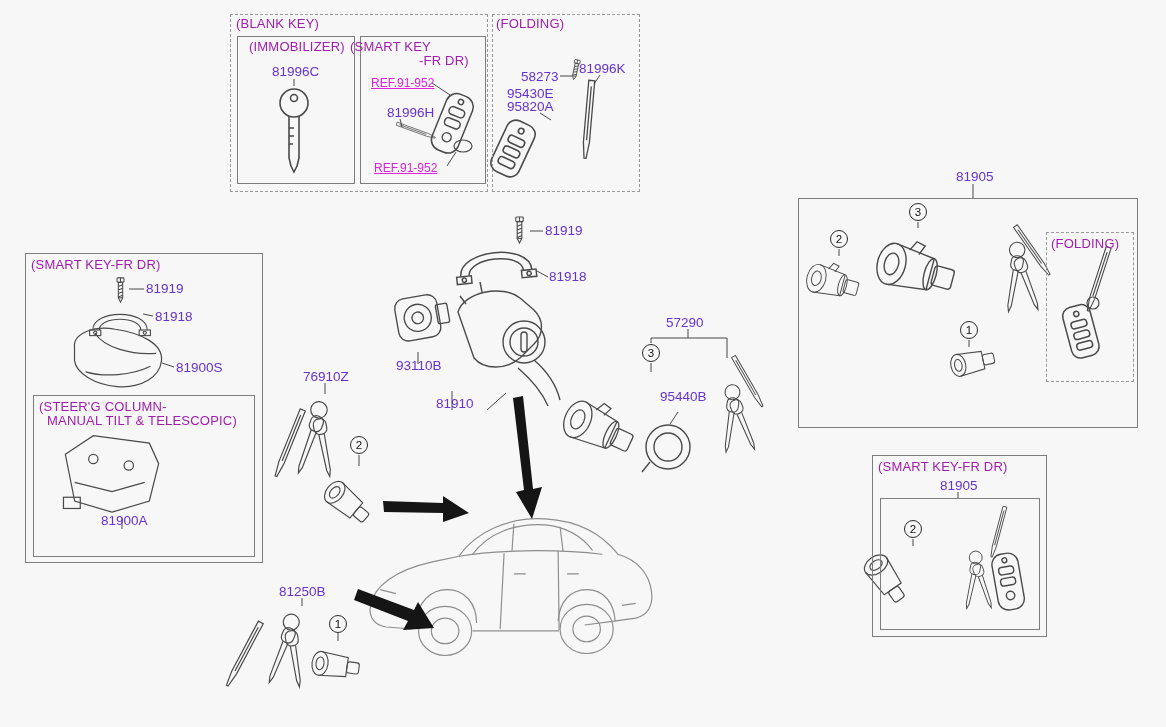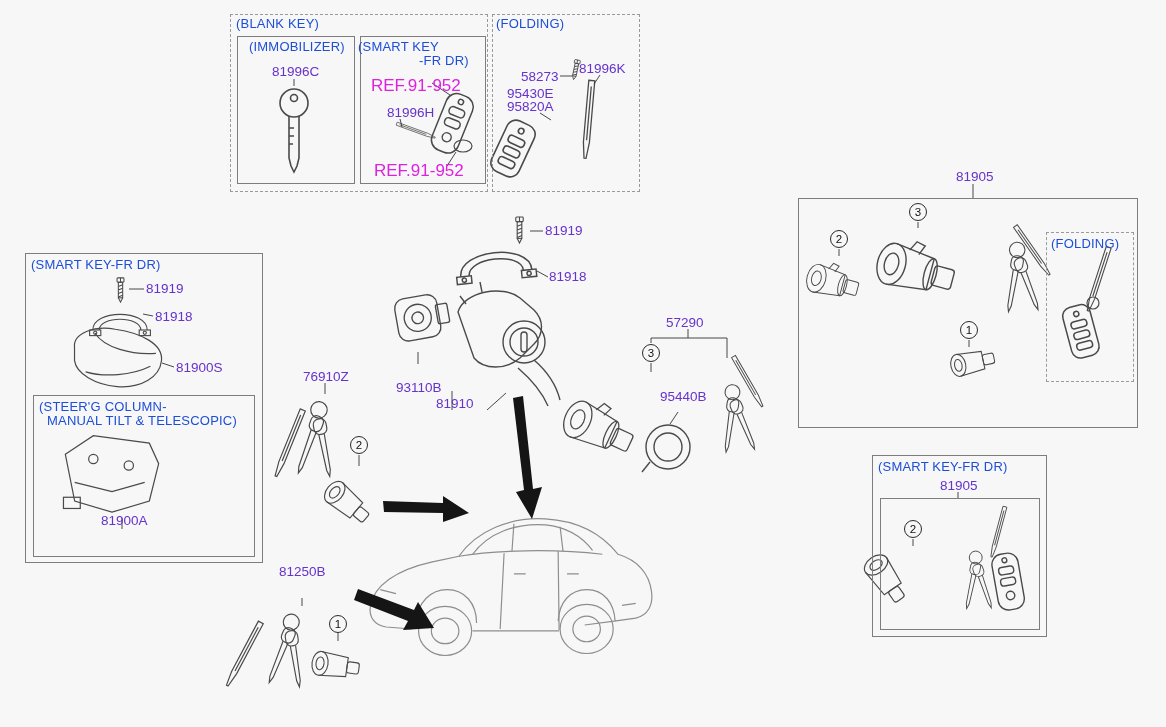--- a/index.html
+++ b/index.html
@@ -4,23 +4,23 @@
 <style>
   * { margin:0; padding:0; box-sizing:border-box; }
   html,body { background:#f6f6f6; }
   #stage {
     position:relative; width:1166px; height:727px;
     background:#f7f7f7; overflow:hidden;
     font-family:"Liberation Sans", sans-serif;
   }
   .box { position:absolute; border:1px solid #7d7d7d; background:transparent; }
   .box.dashed { border:1px dashed #9a9a9a; }
-  .txt { position:absolute; font-size:13px; color:#1d4ed8; white-space:nowrap; letter-spacing:0.2px; }
+  .txt { position:absolute; font-size:13px; color:#a21caf; white-space:nowrap; letter-spacing:0.2px; }
   .part { position:absolute; font-size:13.5px; color:var(--part-color,#6633cc); white-space:nowrap;text-align:right; }
-  .ref { position:absolute; font-size:17px; color:var(--ref-color,#dd22dd); white-space:nowrap; }
+  .ref { position:absolute; font-size:12px; color:var(--ref-color,#dd22dd); text-decoration:underline; white-space:nowrap; }
   .callout {
     position:absolute; width:18px; height:18px; border:1.4px solid #2a2a2a; border-radius:50%;
     display:flex; align-items:center; justify-content:center;
     font-size:11.5px; color:#111; background:transparent;
   }
   svg.overlay { position:absolute; left:0; top:0; }
 </style>
 </head>
 <body>
 
@@ -266,21 +266,21 @@
   <div class="box" style="left:798px;top:198px;width:340px;height:230px"></div>
   <div class="box dashed" style="left:1046px;top:232px;width:88px;height:150px"></div>
   <div class="box" style="left:25px;top:253px;width:238px;height:310px"></div>
   <div class="box" style="left:33px;top:395px;width:222px;height:162px"></div>
   <div class="box" style="left:872px;top:455px;width:175px;height:182px"></div>
   <div class="box" style="left:880px;top:498px;width:160px;height:132px"></div>
 
   <div class="txt" style="left:236px;top:16px">(BLANK KEY)</div>
   <div class="txt" style="left:249px;top:39px">(IMMOBILIZER)</div>
   <div class="part" style="left:272px;top:64px">81996C</div>
-  <div class="txt" style="left:358px;top:39px">(SMART KEY</div>
+  <div class="txt" style="left:350px;top:39px">(SMART KEY</div>
   <div class="txt" style="left:419px;top:53px">-FR DR)</div>
   <div class="ref" style="left:371px;top:76px">REF.91-952</div>
   <div class="part" style="left:387px;top:105px">81996H</div>
   <div class="ref" style="left:374px;top:161px">REF.91-952</div>
 
   <div class="txt" style="left:496px;top:16px">(FOLDING)</div>
   <div class="part" style="left:521px;top:69px">58273</div>
   <div class="part" style="left:579px;top:61px">81996K</div>
   <div class="part" style="left:507px;top:86px">95430E</div>
   <div class="part" style="left:507px;top:99px">95820A</div>
@@ -291,26 +291,26 @@
   <div class="txt" style="left:31px;top:257px">(SMART KEY-FR DR)</div>
   <div class="part" style="left:146px;top:281px">81919</div>
   <div class="part" style="left:155px;top:309px">81918</div>
   <div class="part" style="left:176px;top:360px">81900S</div>
   <div class="txt" style="left:39px;top:399px">(STEER'G COLUMN-</div>
   <div class="txt" style="left:47px;top:413px">MANUAL TILT &amp; TELESCOPIC)</div>
   <div class="part" style="left:101px;top:513px">81900A</div>
 
   <div class="part" style="left:545px;top:223px">81919</div>
   <div class="part" style="left:549px;top:269px">81918</div>
-  <div class="part" style="left:396px;top:380px">93110B</div>
+  <div class="part" style="left:396px;top:358px">93110B</div>
   <div class="part" style="left:436px;top:396px">81910</div>
   <div class="part" style="left:303px;top:369px">76910Z</div>
   <div class="part" style="left:666px;top:315px">57290</div>
   <div class="part" style="left:660px;top:389px">95440B</div>
-  <div class="part" style="left:279px;top:564px">81250B</div>
+  <div class="part" style="left:279px;top:584px">81250B</div>
 
   <div class="txt" style="left:878px;top:459px">(SMART KEY-FR DR)</div>
   <div class="part" style="left:940px;top:478px">81905</div>
 
   <div class="callout" style="left:830px;top:230px">2</div>
   <div class="callout" style="left:909px;top:203px">3</div>
   <div class="callout" style="left:960px;top:321px">1</div>
   <div class="callout" style="left:350px;top:436px">2</div>
   <div class="callout" style="left:642px;top:344px">3</div>
   <div class="callout" style="left:329px;top:615px">1</div>

